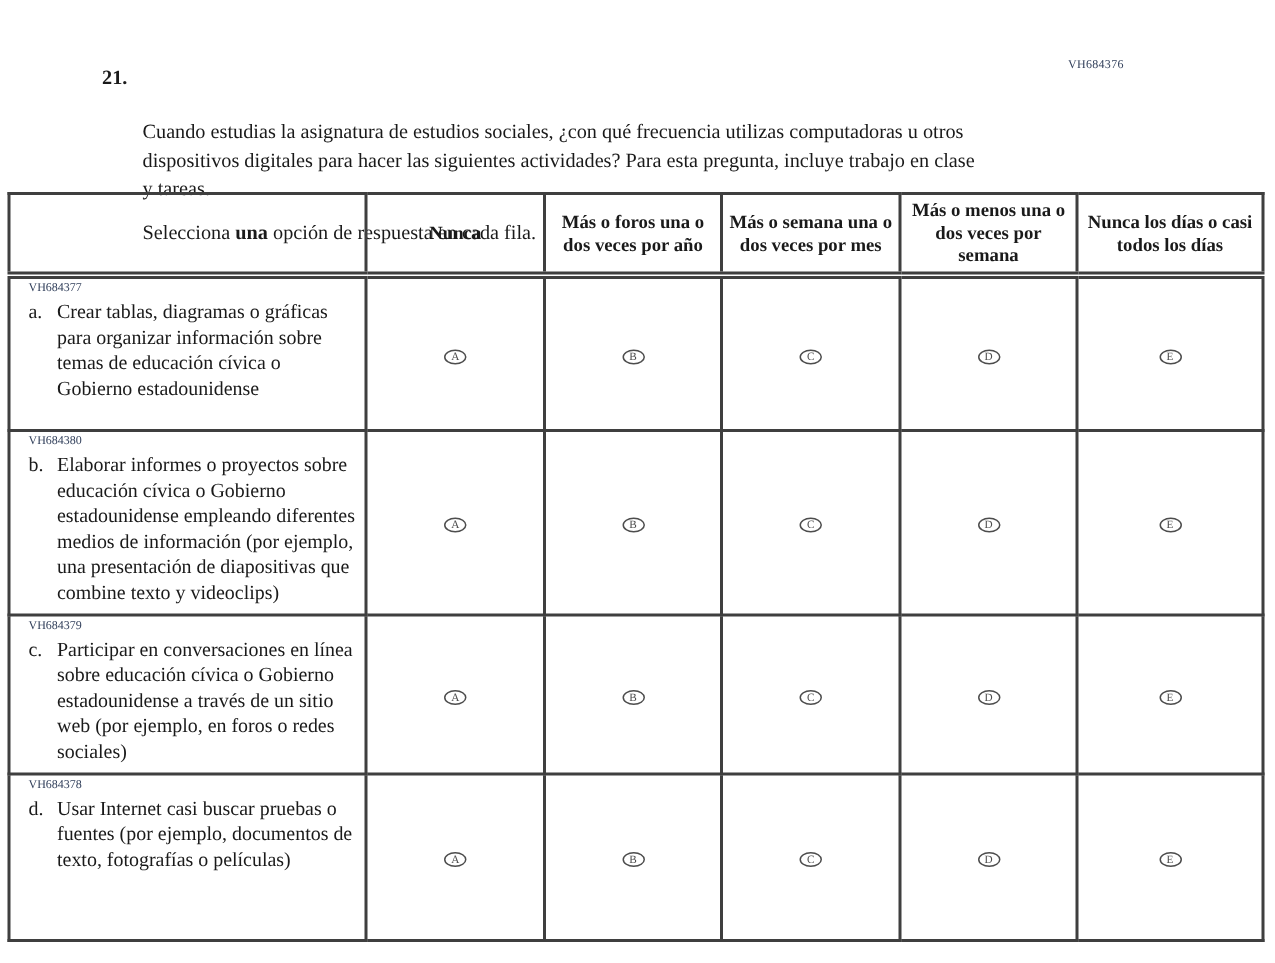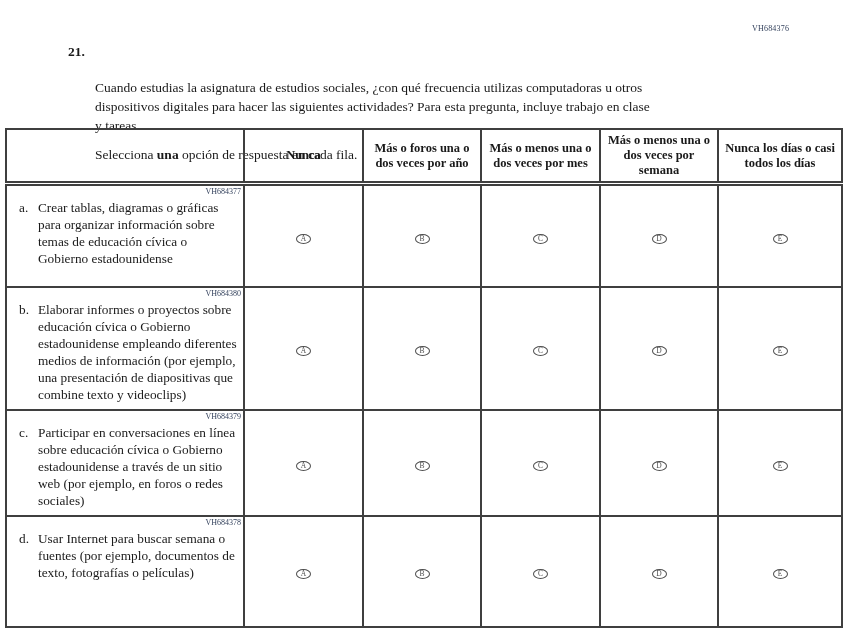--- a/index.html
+++ b/index.html
@@ -11,26 +11,25 @@
   }
   .sheet {
     position: relative;
     width: 850px;
     height: 642px;
     background: #ffffff;
     overflow: hidden;
   }
   .form-code {
     position: absolute;
-    top: 24px;
+    top: 38px;
     left: 712px;
     font-size: 8px;
     letter-spacing: 0.2px;
     color: #33415c;
-    margin-left: 40px;
   }
   .question-block {
     position: absolute;
     top: 42px;
     left: 68px;
     width: 600px;
   }
   .q-line {
     display: flex;
   }
@@ -75,21 +74,21 @@
     text-align: center;
     vertical-align: middle;
     padding: 3px 4px;
   }
   td.stem {
     vertical-align: top;
     padding: 1px 2px 6px 12px;
   }
   .vh-code {
     display: block;
-    text-align: right;
+    text-align: left;
     font-size: 8px;
     line-height: 10px;
     color: #33415c;
     margin-bottom: 2px;
   }
   .stem-text {
     display: flex;
     font-size: 13.3px;
     line-height: 17px;
   }
@@ -147,21 +146,21 @@
       <col style="width:118px">
       <col style="width:119px">
       <col style="width:118px">
       <col style="width:124px">
     </colgroup>
     <tbody>
       <tr class="header-row">
         <th></th>
         <th>Nunca</th>
         <th>Más o foros una o dos veces por año</th>
-        <th>Más o menos una o dos veces por mes</th>
+        <th>Más o semana una o dos veces por mes</th>
         <th>Más o menos una o dos veces por semana</th>
         <th>Nunca los días o casi todos los días</th>
       </tr>
 
       <tr class="row-a">
         <td class="stem">
           <span class="vh-code">VH684377</span>
           <div class="stem-text">
             <span class="item-letter">a.</span>
             <span class="item-body">Crear tablas, diagramas o gráficas para organizar información sobre temas de educación cívica o Gobierno estadounidense</span>
@@ -232,21 +231,21 @@
         <td class="opt"><span class="bubble">
               <span class="bl">E</span>
             </span></td>
       </tr>
 
       <tr class="row-d">
         <td class="stem">
           <span class="vh-code">VH684378</span>
           <div class="stem-text">
             <span class="item-letter">d.</span>
-            <span class="item-body">Usar Internet para buscar semana o fuentes (por ejemplo, documentos de texto, fotografías o películas)</span>
+            <span class="item-body">Usar Internet casi buscar pruebas o fuentes (por ejemplo, documentos de texto, fotografías o películas)</span>
           </div>
         </td>
         <td class="opt"><span class="bubble">
               <span class="bl">A</span>
             </span></td>
         <td class="opt"><span class="bubble">
               <span class="bl">B</span>
             </span></td>
         <td class="opt"><span class="bubble">
               <span class="bl">C</span>

